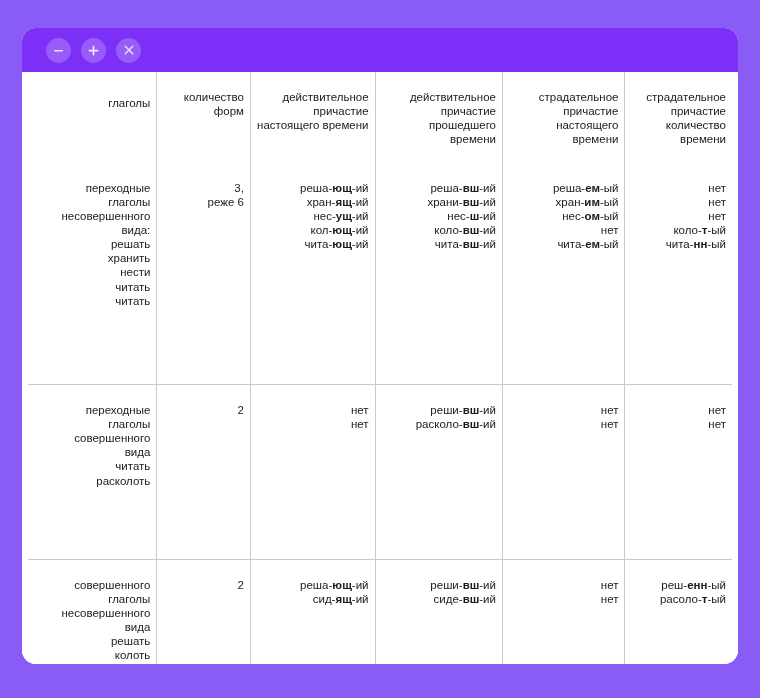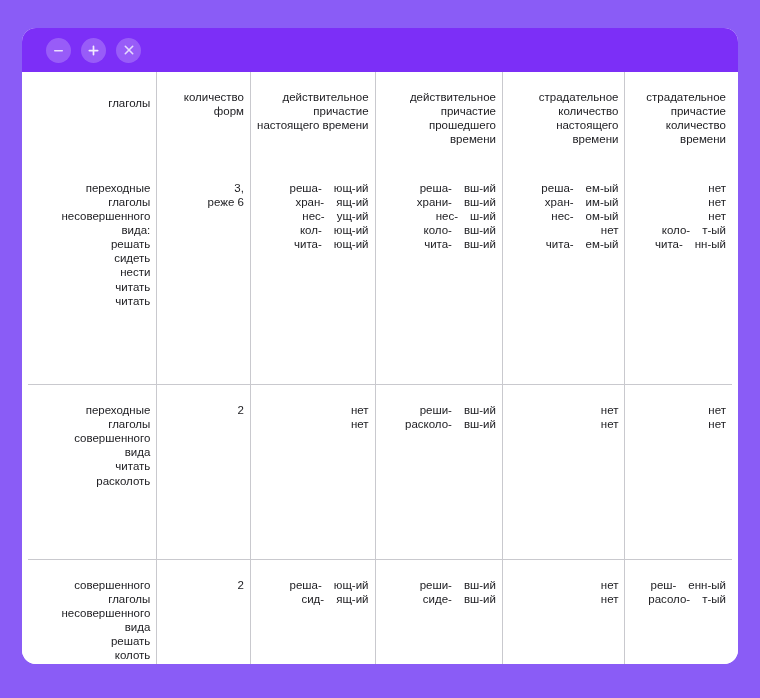--- a/index.html
+++ b/index.html
@@ -86,21 +86,21 @@
   
   col.c1 { width: 18.3%; }
   col.c2 { width: 13.3%; }
   col.c3 { width: 17.7%; }
   col.c4 { width: 18.1%; }
   col.c5 { width: 17.4%; }
   col.c6 { width: 15.2%; }
 
   .ln { display: block; }
   .it { }
-  .bd { font-weight: normal; margin-left: 12px; }
+  .bd { font-weight: bold; }
   .spacer-r1 { height: 60px; }
   .spacer-r2 { height: 55px; }
   .spacer-r3 { height: 52px; }
 </style>
 </head>
 <body>
 
 <div id="window">
 
   <div id="titlebar">
@@ -134,33 +134,33 @@
           <col class="c4">
           <col class="c5">
           <col class="c6">
       </colgroup>
       <thead>
         <tr>
           <th class="hdr-first">глаголы</th>
           <th>количество форм</th>
           <th>действительное причастие настоящего времени</th>
           <th>действительное причастие прошедшего времени</th>
-          <th>страдательное количество настоящего времени</th>
+          <th>страдательное причастие настоящего времени</th>
           <th>страдательное причастие количество времени</th>
         </tr>
       </thead>
       <tbody id="tbody">
           <tr>
             <td>
               <span class="ln">переходные</span>
               <span class="ln">глаголы</span>
               <span class="ln">несовершенного</span>
               <span class="ln it">вида:</span>
               <span class="ln it">решать</span>
-              <span class="ln it">сидеть</span>
+              <span class="ln it">хранить</span>
               <span class="ln it">нести</span>
               <span class="ln it">читать</span>
               <span class="ln it">читать</span>
               <span class="ln spacer-r1"></span>
             </td>
             <td>
               <span class="ln">3,</span>
               <span class="ln">реже 6</span>
             </td>
             <td>

